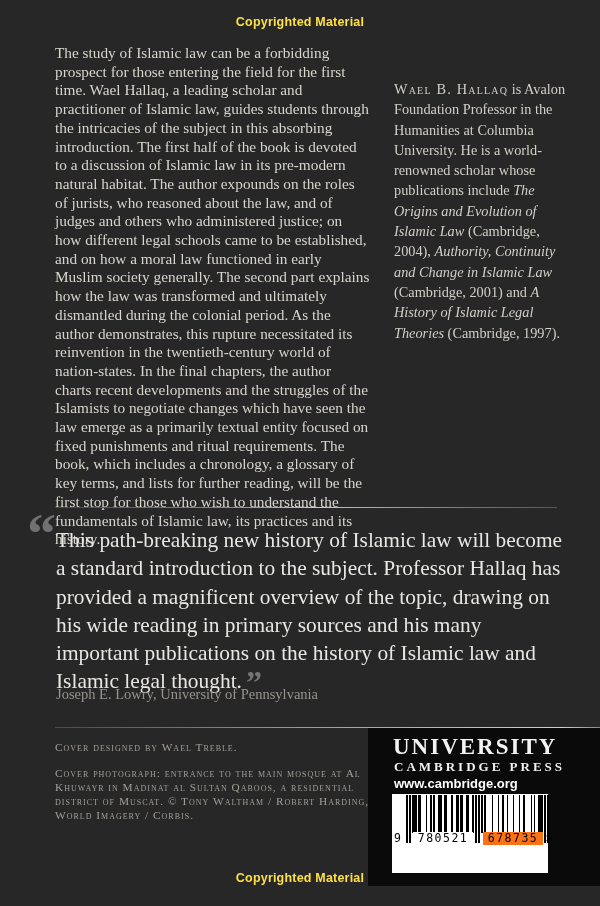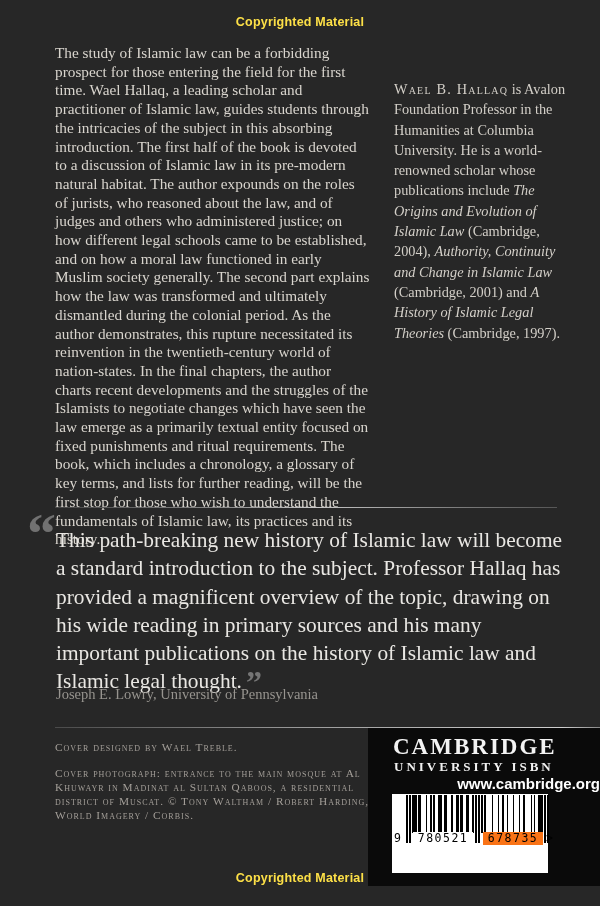--- a/index.html
+++ b/index.html
@@ -67,21 +67,21 @@
     font-family:"Liberation Serif","DejaVu Serif",serif;line-height:24px;
   }
   .pub-sub{
     margin:0 0 0 26px;
     font-size:13px;font-weight:700;letter-spacing:3px;color:#f0f0f0;
     line-height:15px;
   }
   .pub-web{
     margin:3px 0 0 26px;
     font-family:"Liberation Sans","DejaVu Sans",sans-serif;
-    font-size:15px;font-weight:700;color:#fff;line-height:14px;text-align:right;
+    font-size:13px;font-weight:700;color:#fff;line-height:14px;
   }
   .isbn-box{
     position:absolute;left:24px;top:66px;width:156px;height:79px;
     background:#fff;
   }
   .isbn-label{
     padding-top:2px;text-align:center;color:#141414;
     font-family:"Liberation Sans","DejaVu Sans",sans-serif;
     font-size:11.8px;font-weight:700;letter-spacing:.2px;line-height:14px;
     white-space:nowrap;
@@ -121,22 +121,22 @@
 
   <div class="attribution">Joseph E. Lowry, University of Pennsylvania</div>
 
   <div class="rule rule2"></div>
 
   <div class="credits credits1">Cover designed by Wael Treble.</div>
 
   <div class="credits credits2">Cover photograph: entrance to the main mosque at Al Khuwayr in Madinat al Sultan Qaboos, a residential district of Muscat. © Tony Waltham / Robert Harding, World Imagery / Corbis.</div>
 
   <div class="publisher-box">
-    <div class="pub-name">CAMBRIDGE</div>
-    <div class="pub-sub">UNIVERSITY ISBN</div>
+    <div class="pub-name">UNIVERSITY</div>
+    <div class="pub-sub">CAMBRIDGE PRESS</div>
     <div class="pub-web">www.cambridge.org</div>
 
     <div class="isbn-box">
       <div class="barcode">
         <div class="bars">
             <span class="bar-module on guard"></span>
             <span class="bar-module guard"></span>
             <span class="bar-module on guard"></span>
             <span class="bar-module"></span>
             <span class="bar-module on"></span>

